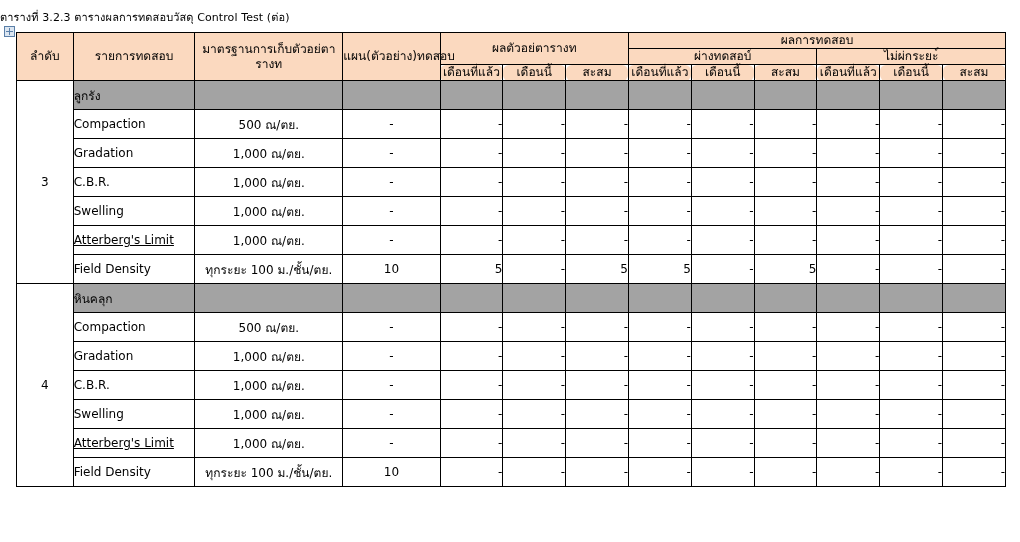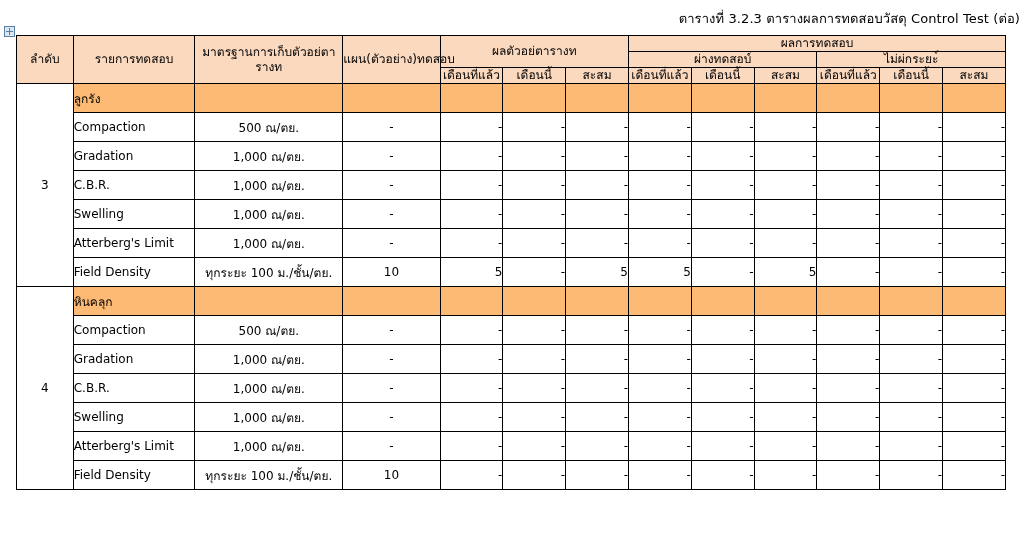--- a/index.html
+++ b/index.html
@@ -35,22 +35,22 @@
     position: absolute;
     background: #5a7fa8;
   }
   .corner-handle::before {
     left: 4px; top: 1px; width: 1px; height: 7px;
   }
   .corner-handle::after {
     left: 1px; top: 4px; width: 7px; height: 1px;
   }
   .doc-title {
-    text-align: right;
-    font-size: 13px;
+    text-align: left;
+    font-size: 11px;
     padding-top: 8px;
     padding-bottom: 6px;
     letter-spacing: 0.1px;
   }
   table.main {
     border-collapse: collapse;
     margin-left: 16px;
     width: 990px;
     table-layout: fixed;
   }
@@ -64,20 +64,21 @@
   }
   thead th {
     background: #fbd9bf;
     text-align: center;
     vertical-align: middle;
     line-height: 1.25;
     padding: 4px 3px;
   }
   .hdr-sub {
     font-size: 11.5px;
+    border-radius: 6px;
   }
   tbody td {
     height: 29px;
     vertical-align: middle;
   }
   .c-seq {
     text-align: center;
   }
   .c-item {
     text-align: left;
@@ -89,27 +90,28 @@
   }
   .c-plan {
     text-align: center;
     padding-right: 6px;
   }
   .c-num {
     text-align: right;
     padding-right: 10px;
   }
   .group-row td {
-    background: #fdba74;
+    background: #a3a3a3;
   }
   .group-label {
     text-align: left;
     padding-left: 14px;
   }
   .underline-wavy {
+    text-decoration: underline;
     text-decoration-style: solid;
   }
   col.w-seq { width: 56px; }
   col.w-item { width: 120px; }
   col.w-std { width: 146px; }
   col.w-plan { width: 96px; }
   col.w-n { width: 62px; }
 </style>
 </head>
 <body>

